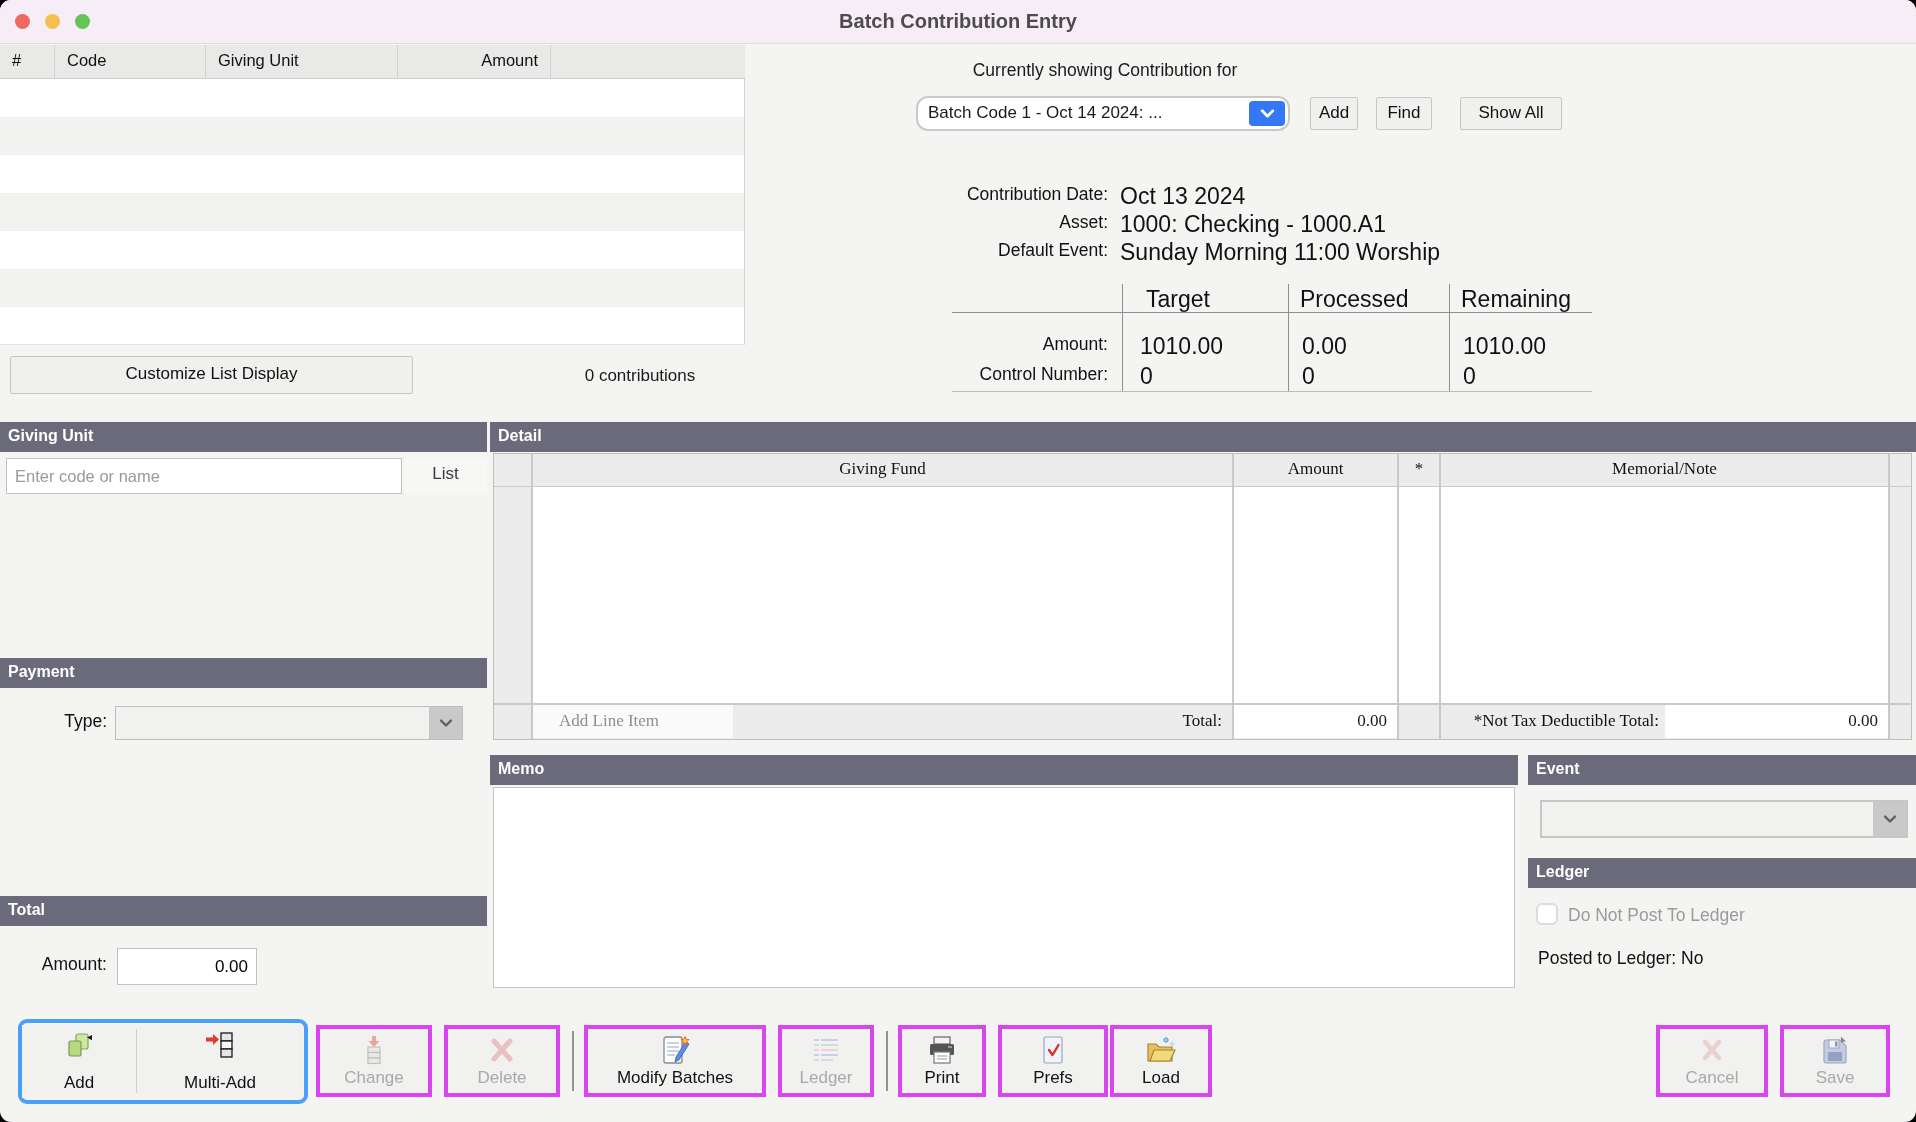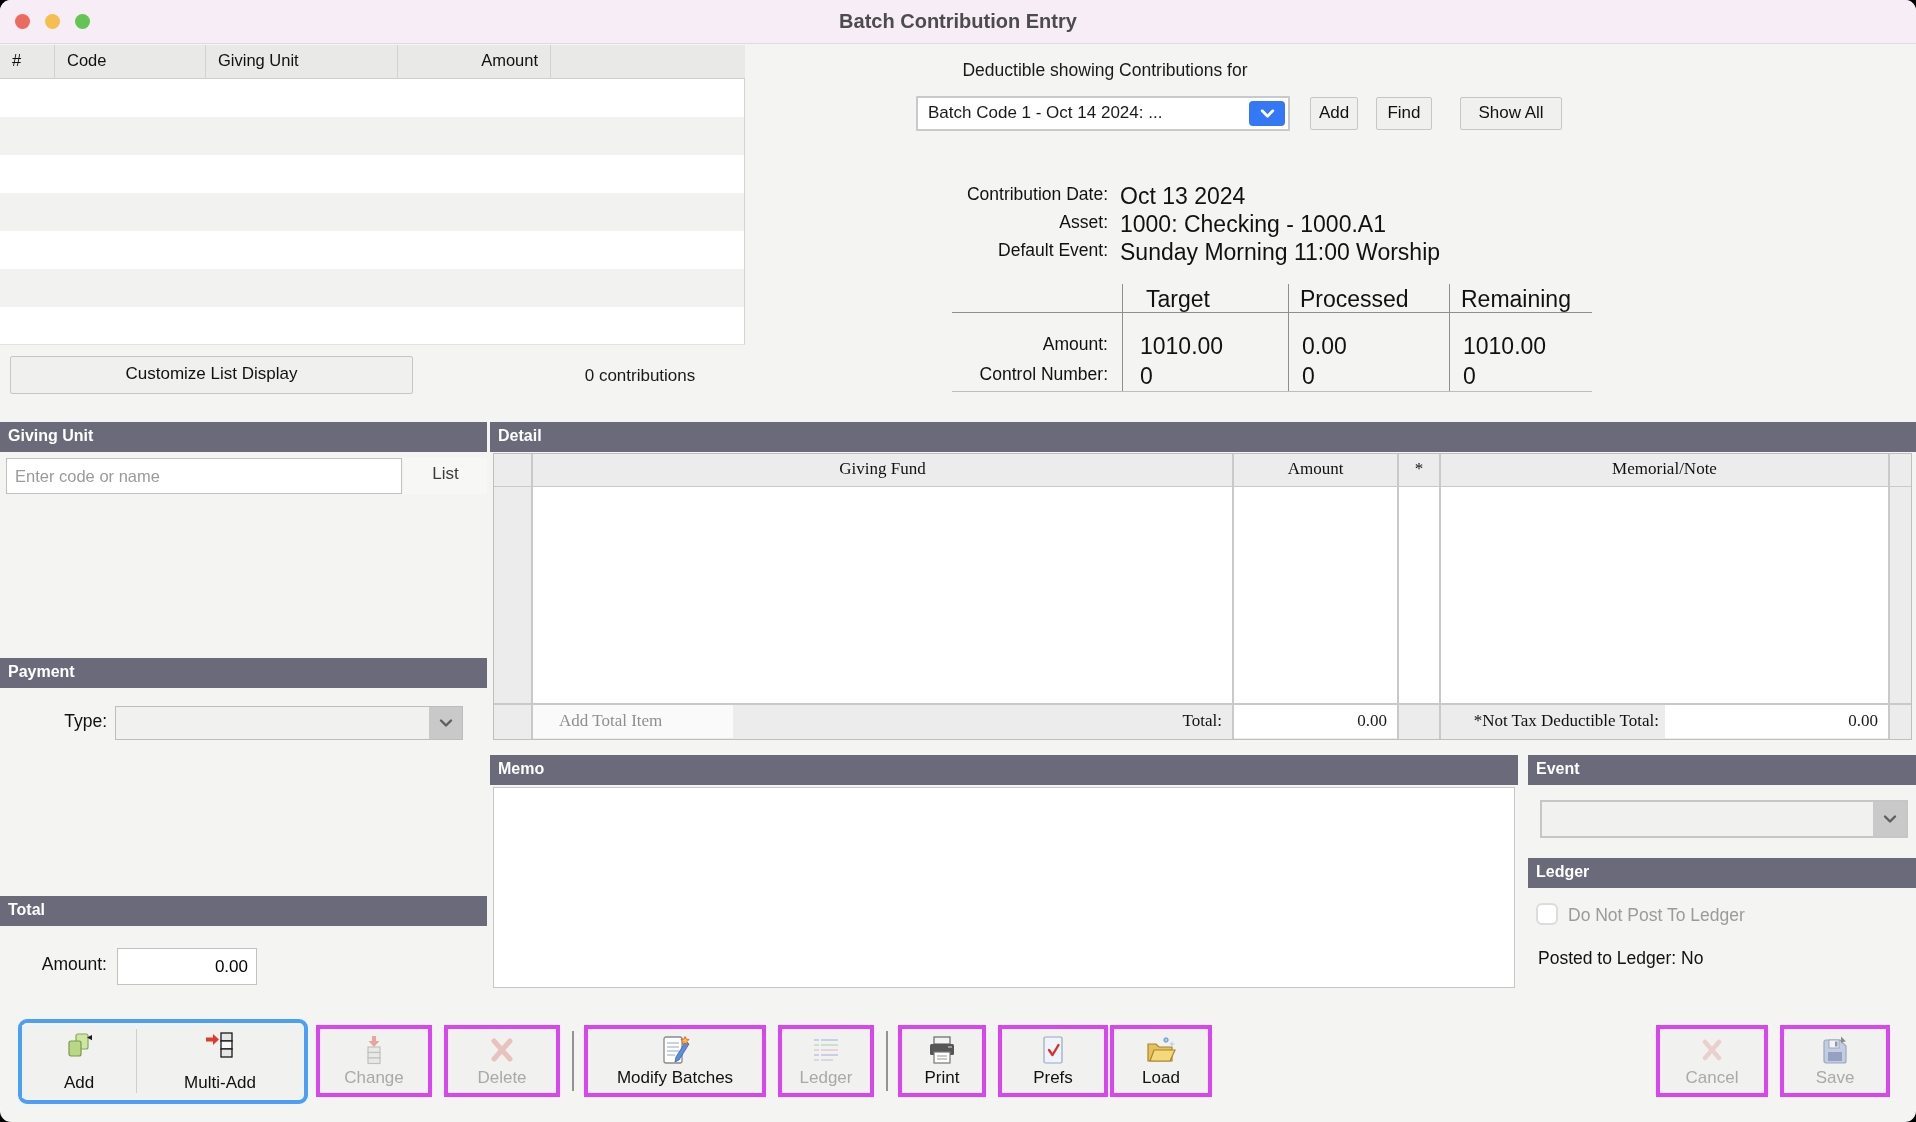--- a/index.html
+++ b/index.html
@@ -15,21 +15,21 @@
 
   
   .list-header{left:0;top:45px;width:745px;height:34px;display:flex;background:#e9e9e8;border-bottom:1px solid #cfcfcf;font-size:16.5px;}
   .list-header .hc{border-right:1px solid #d2d2d2;padding:6px 12px 0 12px;color:#111;}
   .list-body{left:0;top:79px;width:745px;height:266px;background:#fff;border-right:1px solid #d5d5d5;border-bottom:1px solid #e3e3e3;}
   .list-row{height:38px;}
   .list-row:nth-child(even){background:#f2f2f1;}
   .btn{background:#f0f0ef;border:1px solid #c6c6c6;border-radius:2px;text-align:center;font-size:17px;color:#111;}
 
   
-  .select-box{background:#fff;border:2px solid #c9c9c9;border-radius:1px;font-size:17px;}
+  .select-box{background:#fff;border:2px solid #c9c9c9;border-radius:12px;font-size:17px;}
   .chev-blue{position:absolute;top:3px;right:3px;bottom:3px;width:36px;background:#3478f6;border-radius:4px;display:flex;align-items:center;justify-content:center;}
   .chev-gray{position:absolute;top:0;right:0;bottom:0;width:33px;background:#c9c9c9;display:flex;align-items:center;justify-content:center;}
   .flabel{font-size:17.5px;text-align:right;color:#111;}
   .fvalue{font-size:23px;color:#111;}
   .sline{background:#8f8f8f;}
 
   
   .band{background:#6a6a7b;color:#fff;font-size:16px;font-weight:600;padding:5px 0 0 8px;height:30px;}
   input.txt{border:1px solid #c2c2c2;background:#fff;font-size:16.5px;font-family:inherit;padding:0 8px;outline:none;}
   input.txt::placeholder{color:#9a9a9a;}
@@ -80,21 +80,21 @@
     <div class="list-row"></div>
     <div class="list-row"></div>
     <div class="list-row"></div>
     <div class="list-row"></div>
     <div class="list-row"></div>
     <div class="list-row"></div>
   </div>
   <div class="abs btn" style="left:10px;top:356px;width:403px;height:38px;padding-top:7px;">Customize List Display</div>
   <div class="abs" style="left:500px;top:366px;width:280px;text-align:center;font-size:17px;">0 contributions</div>
 
-  <div class="abs" style="left:880px;top:60px;width:450px;text-align:center;font-size:17.5px;">Deductible showing Contributions for</div>
+  <div class="abs" style="left:880px;top:60px;width:450px;text-align:center;font-size:17.5px;">Currently showing Contribution for</div>
 
   <div class="abs select-box" style="left:916px;top:96px;width:374px;height:35px;">
     <div style="padding:5px 44px 0 10px;white-space:nowrap;overflow:hidden;">Batch Code 1 - Oct 14 2024: ...</div>
     <div class="chev-blue">
       <svg width="17" height="17" viewBox="0 0 16 16">
           <path d="M3 5.5 l5 5 5-5" stroke="#fff" stroke-width="2.6" fill="none" stroke-linecap="round" stroke-linejoin="round"></path>
         </svg>
     </div>
   </div>
   <div class="abs btn" style="left:1310px;top:97px;width:48px;height:33px;padding-top:5px;">Add</div>
@@ -152,21 +152,21 @@
   <div class="abs dtable">
     <div class="dcol" style="width:37px;">
       <div class="dhead"></div>
         <div class="dbody gray"></div>
         <div class="dfoot"></div>
     </div>
     <div class="dcol" style="width:701px;">
       <div class="dhead">Giving Fund</div>
       <div class="dbody"></div>
       <div class="dfoot">
-        <div style="width:200px;background:#fafafa;color:#8f8f8f;padding:6px 0 0 26px;">Add Total Item</div>
+        <div style="width:200px;background:#fafafa;color:#8f8f8f;padding:6px 0 0 26px;">Add Line Item</div>
         <div style="flex:1;text-align:right;padding:6px 10px 0 0;color:#111;">Total:</div>
       </div>
     </div>
     <div class="dcol" style="width:165px;">
       <div class="dhead">Amount</div>
       <div class="dbody"></div>
       <div class="dfoot">
           <div class="cellwhite" style="flex:1;">0.00</div>
         </div>
     </div>

